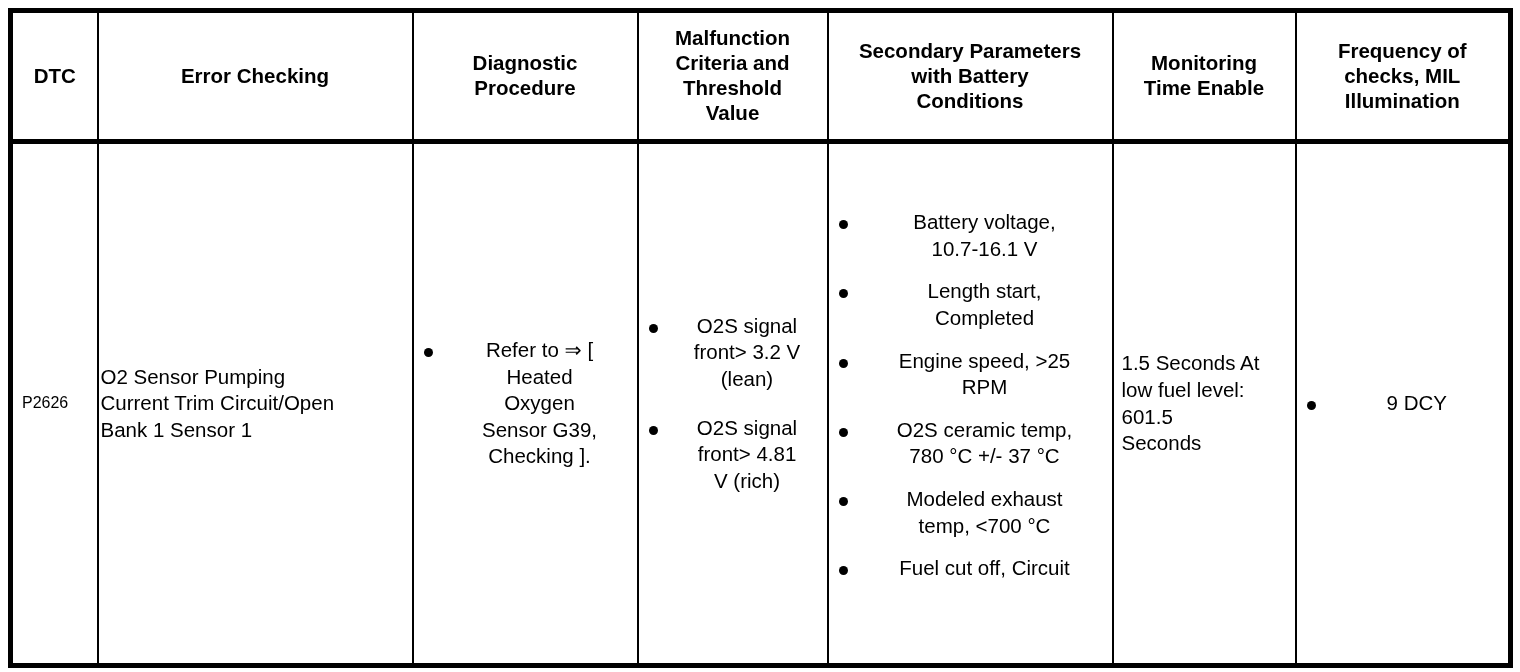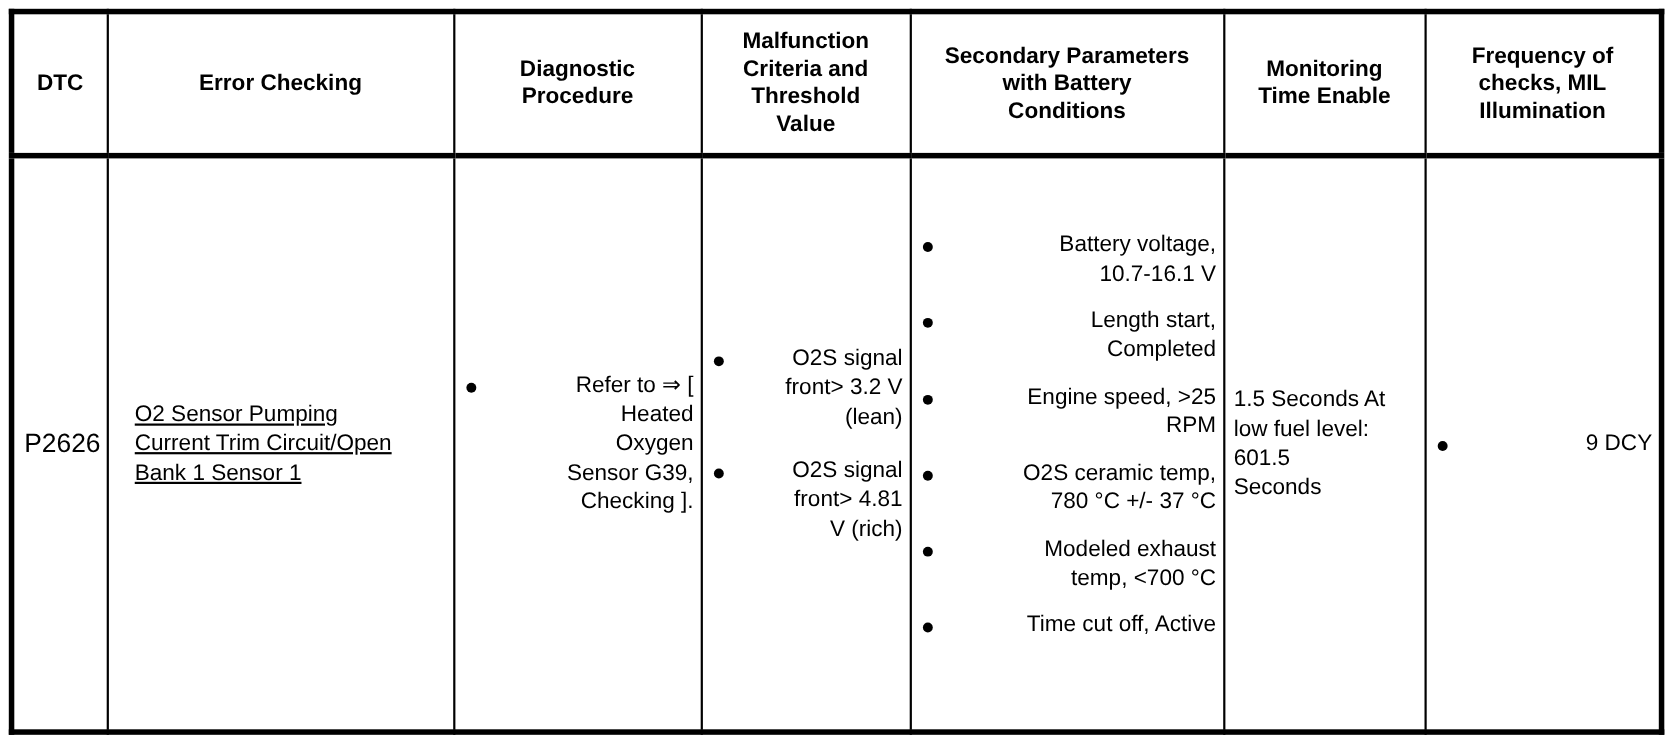--- a/index.html
+++ b/index.html
@@ -65,45 +65,45 @@
   
   col.c-dtc        { width: 87px;  }
   col.c-error      { width: 315px; }
   col.c-diag       { width: 225px; }
   col.c-malf       { width: 190px; }
   col.c-secondary  { width: 285px; }
   col.c-monitor    { width: 183px; }
   col.c-freq       { width: 215px; }
 
   
-  .cell-pad      { padding: 6px 24px; text-decoration: underline; }
+  .cell-pad      { padding: 6px 2px; }
   .cell-pad-sm   { padding: 6px 6px 6px 8px; }
 
   .plain-text {
     text-align: left;
     white-space: pre-line;
   }
 
   .dtc-code {
     text-align: left;
     padding-left: 9px;
-    font-size: 24px;
+    font-size: 16px;
   }
 
   
   ul.bullets {
     list-style: none;
     margin: 0;
     padding: 0;
   }
   ul.bullets > li {
     position: relative;
     padding-left: 27px;
     margin: 0 0 22px 0;
-    text-align: right;
+    text-align: center;
   }
   ul.bullets > li:last-child { margin-bottom: 0; }
   ul.bullets > li .bullet-dot {
     position: absolute;
     left: 2px;
     top: 0.54em;
     width: 9px;
     height: 9px;
     background: #000000;
     border-radius: 50%;
@@ -237,21 +237,21 @@
                 <span class="nowrap-pre">O2S ceramic temp,
 780 °C +/- 37 °C</span>
               </li>
               <li>
                 <span class="bullet-dot"></span>
                 <span class="nowrap-pre">Modeled exhaust
 temp, &lt;700 °C</span>
               </li>
               <li>
                 <span class="bullet-dot"></span>
-                <span class="nowrap-pre">Time cut off, Active</span>
+                <span class="nowrap-pre">Fuel cut off, Circuit</span>
               </li>
             </ul>
           </div>
         </td>
 
         <td>
           <div class="cell-pad-sm plain-text">1.5 Seconds At
 low fuel level:
 601.5
 Seconds</div>

